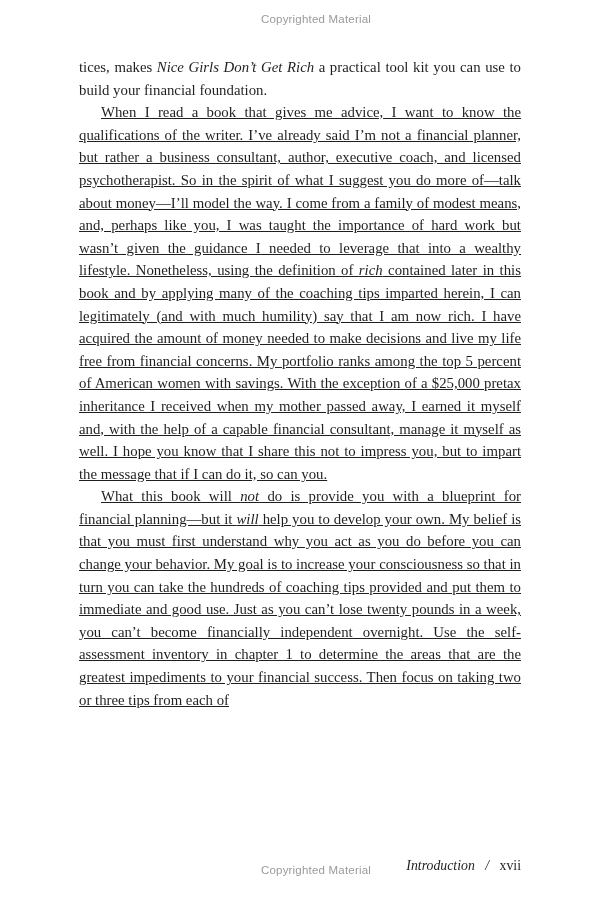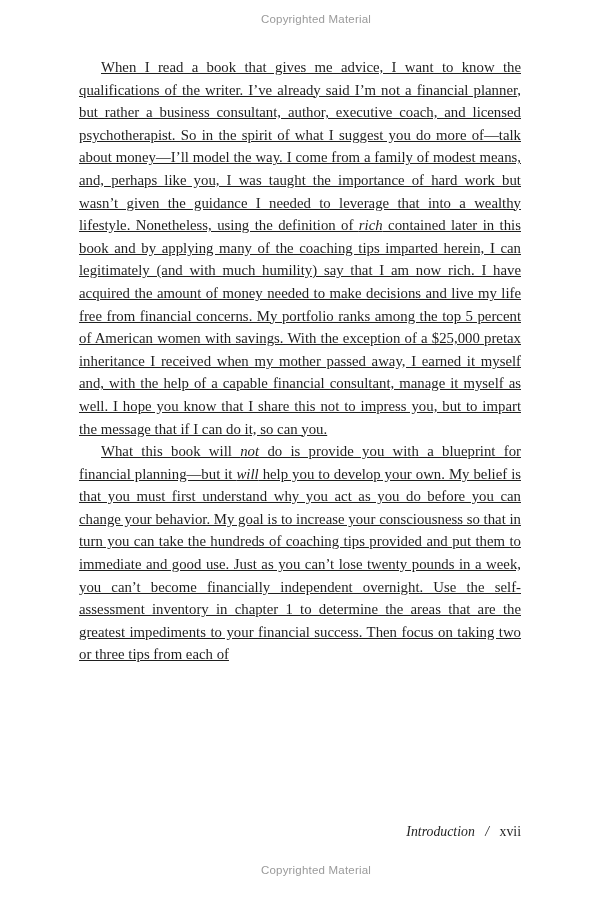--- a/index.html
+++ b/index.html
@@ -38,37 +38,38 @@
     line-height: 22.6px;
   }
   .para {
     margin: 0;
     text-align: justify;
   }
   .para.indent { text-indent: 22px; text-decoration: underline; }
   .italic { font-style: italic; }
   .running-footer {
     position: absolute;
-    top: 824px;
+    top: 858px;
     right: 79px;
     color: #1f1f1f;
     font-size: 13.8px;
     margin-left: 12px;
   }
   .footer-label { font-style: italic; }
   .footer-sep { font-style: italic; margin: 0 7px; }
 </style>
 </head>
 <body>
 
 <div class="scan">
 
   <div class="notice top">Copyrighted Material</div>
 
   <div class="page-body">
+      <p class="para"><span class="">tices, makes </span><span class="italic">Nice Girls Don’t Get Rich</span><span class=""> a practical tool kit you can use to build your financial foundation.</span></p>
       <p class="para indent"><span class="">When I read a book that gives me advice, I want to know the qualifications of the writer. I’ve already said I’m not a financial planner, but rather a business consultant, author, executive coach, and licensed psychotherapist. So in the spirit of what I suggest you do more of—talk about money—I’ll model the way. I come from a family of modest means, and, perhaps like you, I was taught the importance of hard work but wasn’t given the guidance I needed to leverage that into a wealthy lifestyle. Nonetheless, using the definition of </span><span class="italic">rich</span><span class=""> contained later in this book and by applying many of the coaching tips imparted herein, I can legitimately (and with much humility) say that I am now rich. I have acquired the amount of money needed to make decisions and live my life free from financial concerns. My portfolio ranks among the top 5 percent of American women with savings. With the exception of a $25,000 pretax inheritance I received when my mother passed away, I earned it myself and, with the help of a capable financial consultant, manage it myself as well. I hope you know that I share this not to impress you, but to impart the message that if I can do it, so can you.</span></p>
       <p class="para indent"><span class="">What this book will </span><span class="italic">not</span><span class=""> do is provide you with a blueprint for financial planning—but it </span><span class="italic">will</span><span class=""> help you to develop your own. My belief is that you must first understand why you act as you do before you can change your behavior. My goal is to increase your consciousness so that in turn you can take the hundreds of coaching tips provided and put them to immediate and good use. Just as you can’t lose twenty pounds in a week, you can’t become financially independent overnight. Use the self-assessment inventory in chapter 1 to determine the areas that are the greatest impediments to your financial success. Then focus on taking two or three tips from each of</span></p>
     </div>
 
   <div class="running-footer">
     <span class="footer-label">Introduction</span>
     <span class="footer-sep">/</span>
     <span class="footer-page">xvii</span>
   </div>
 

